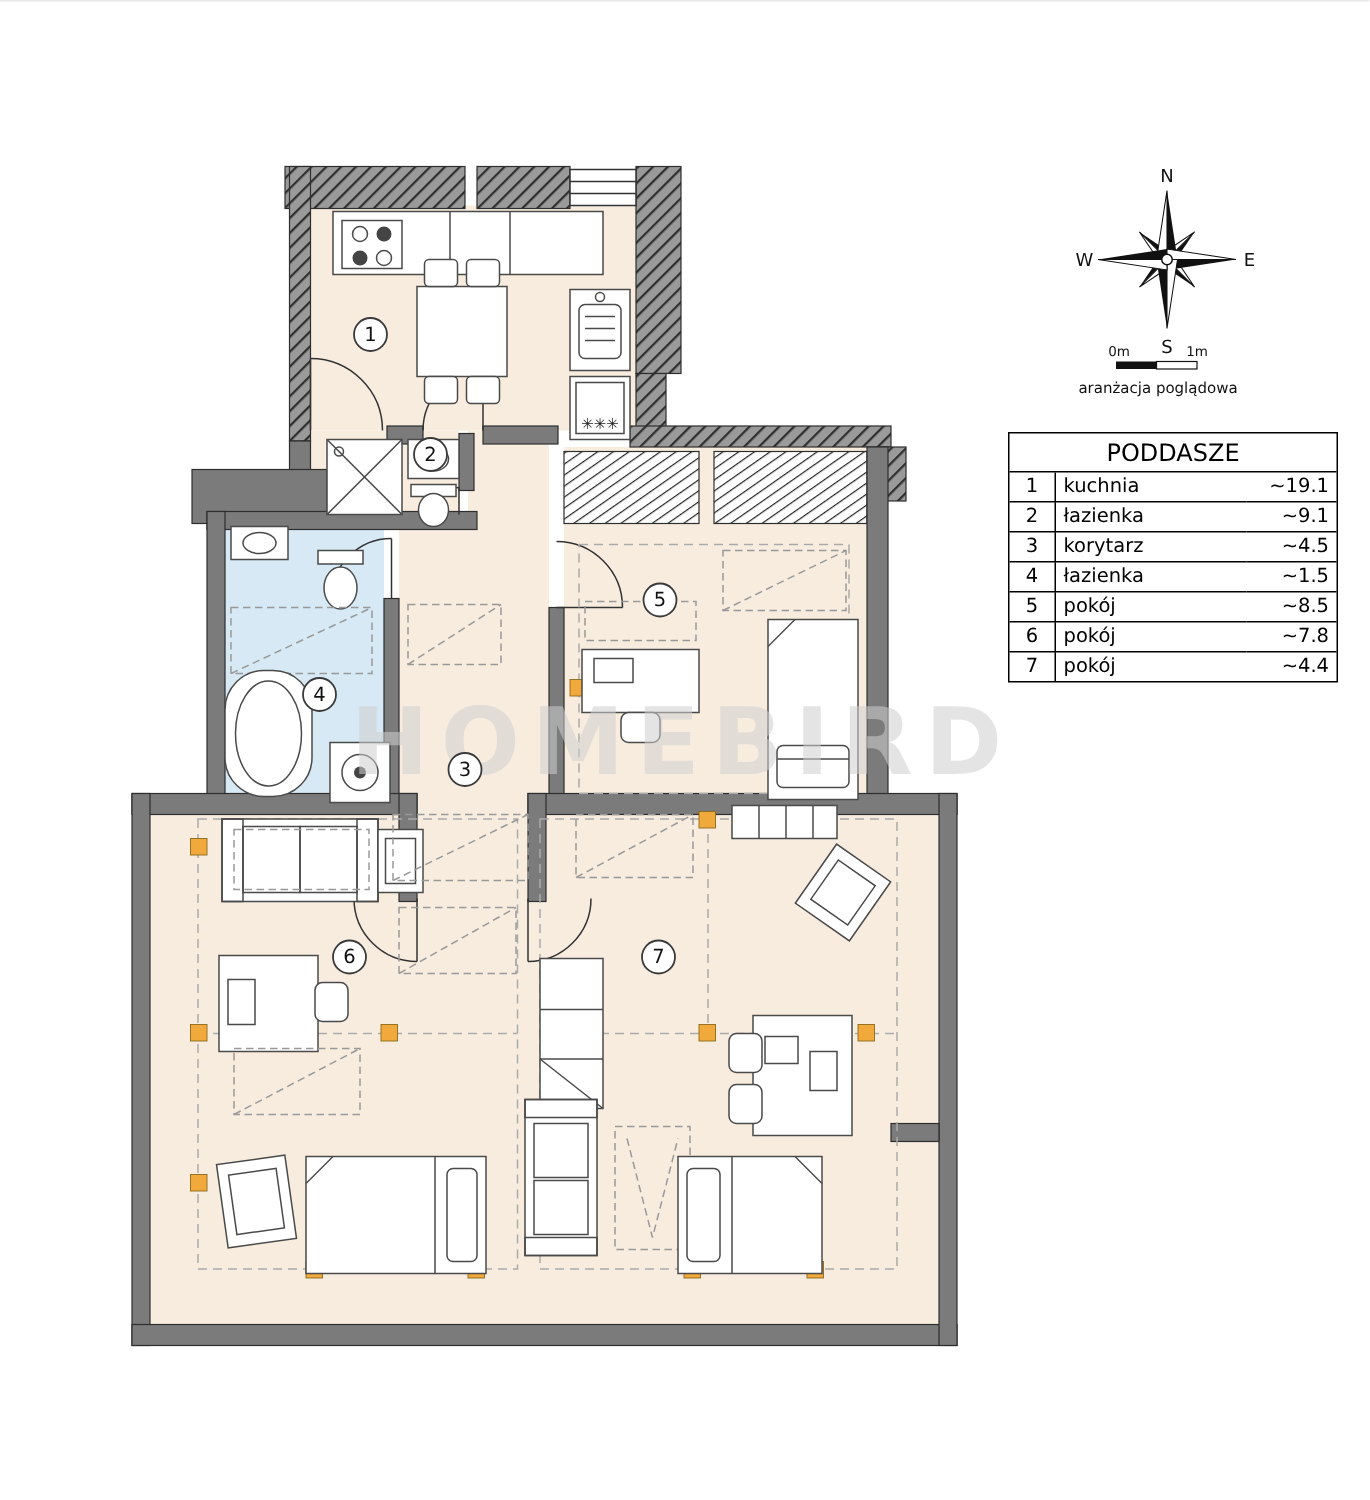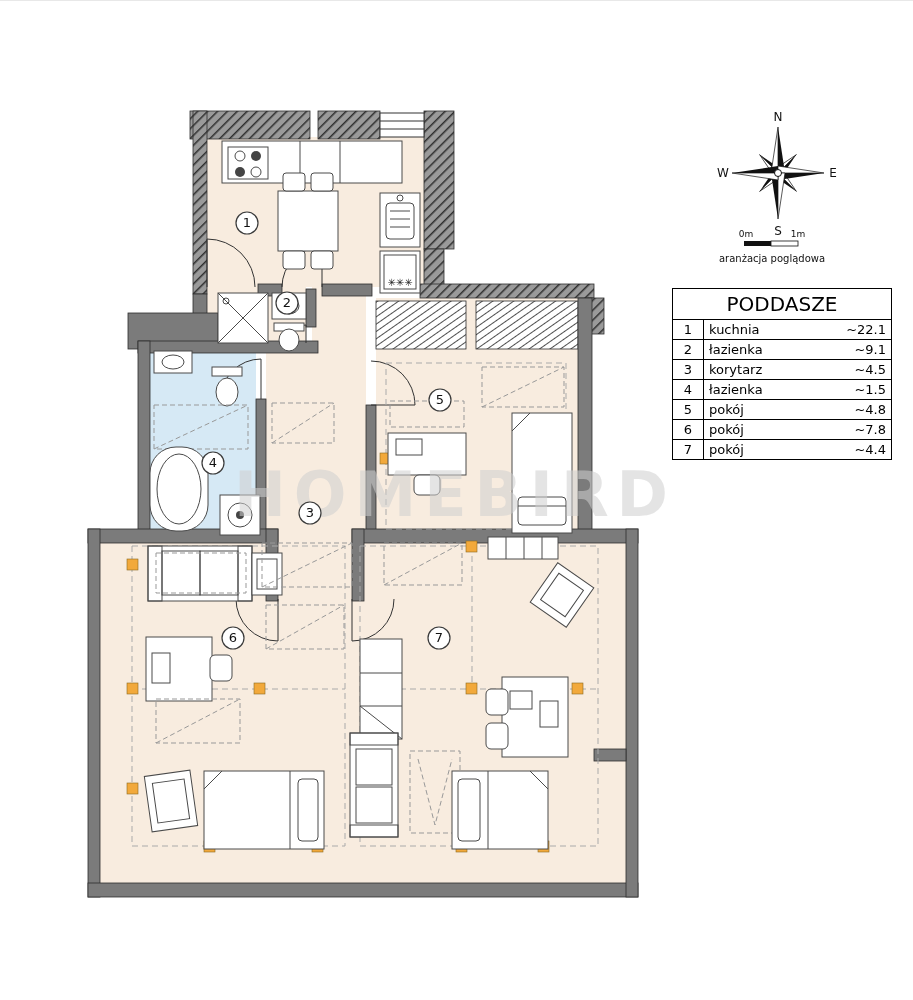--- a/index.html
+++ b/index.html
@@ -20,21 +20,21 @@
   .lbl circle{fill:#fff;stroke:#3a3a3a;stroke-width:1.2;}
   .lbl text{font:13px "DejaVu Sans",sans-serif;text-anchor:middle;fill:#111;}
   .s9{font:9px "DejaVu Sans",sans-serif;fill:#111;}
   .s10{font:10px "DejaVu Sans",sans-serif;fill:#111;}
   .s12{font:12px "DejaVu Sans",sans-serif;fill:#111;}
   .wm{font:bold 62px "DejaVu Sans",sans-serif;fill:#cfcfcf;opacity:.55;letter-spacing:8px;text-anchor:middle;}
   .marks{font:10px "DejaVu Sans",sans-serif;fill:#222;text-anchor:middle;}
   
   .legend{position:absolute;left:672px;top:287px;width:218px;background:#fff;
           border:1.5px solid #000;font-size:13px;color:#000;}
-  .legend-title{text-align:center;font-size:20px;padding:3px 0;border-bottom:1px solid #000;}
+  .legend-title{text-align:center;font-size:16px;padding:3px 0;border-bottom:1px solid #000;}
   .legend table{width:100%;border-collapse:collapse;}
   .legend td{padding:1px 5px;line-height:17px;}
   .legend tr:not(:last-child) td{border-bottom:1px solid #000;}
   .legend td.c-num{width:20px;text-align:center;border-right:1px solid #000;}
   .legend td.c-area{width:50px;text-align:right;}
 </style>
 </head>
 <body>
 
 <div id="page">
@@ -422,41 +422,41 @@
   </g>
 </svg>
 
 <div class="legend">
   <div class="legend-title">PODDASZE</div>
   <table>
     <tbody>
       <tr>
         <td class="c-num">1</td>
         <td class="c-name">kuchnia</td>
-        <td class="c-area">~22.1</td>
+        <td class="c-area">~19.1</td>
       </tr>
       <tr>
         <td class="c-num">2</td>
         <td class="c-name">łazienka</td>
         <td class="c-area">~9.1</td>
       </tr>
       <tr>
         <td class="c-num">3</td>
         <td class="c-name">korytarz</td>
         <td class="c-area">~4.5</td>
       </tr>
       <tr>
         <td class="c-num">4</td>
         <td class="c-name">łazienka</td>
         <td class="c-area">~1.5</td>
       </tr>
       <tr>
         <td class="c-num">5</td>
         <td class="c-name">pokój</td>
-        <td class="c-area">~4.8</td>
+        <td class="c-area">~8.5</td>
       </tr>
       <tr>
         <td class="c-num">6</td>
         <td class="c-name">pokój</td>
         <td class="c-area">~7.8</td>
       </tr>
       <tr>
         <td class="c-num">7</td>
         <td class="c-name">pokój</td>
         <td class="c-area">~4.4</td>

